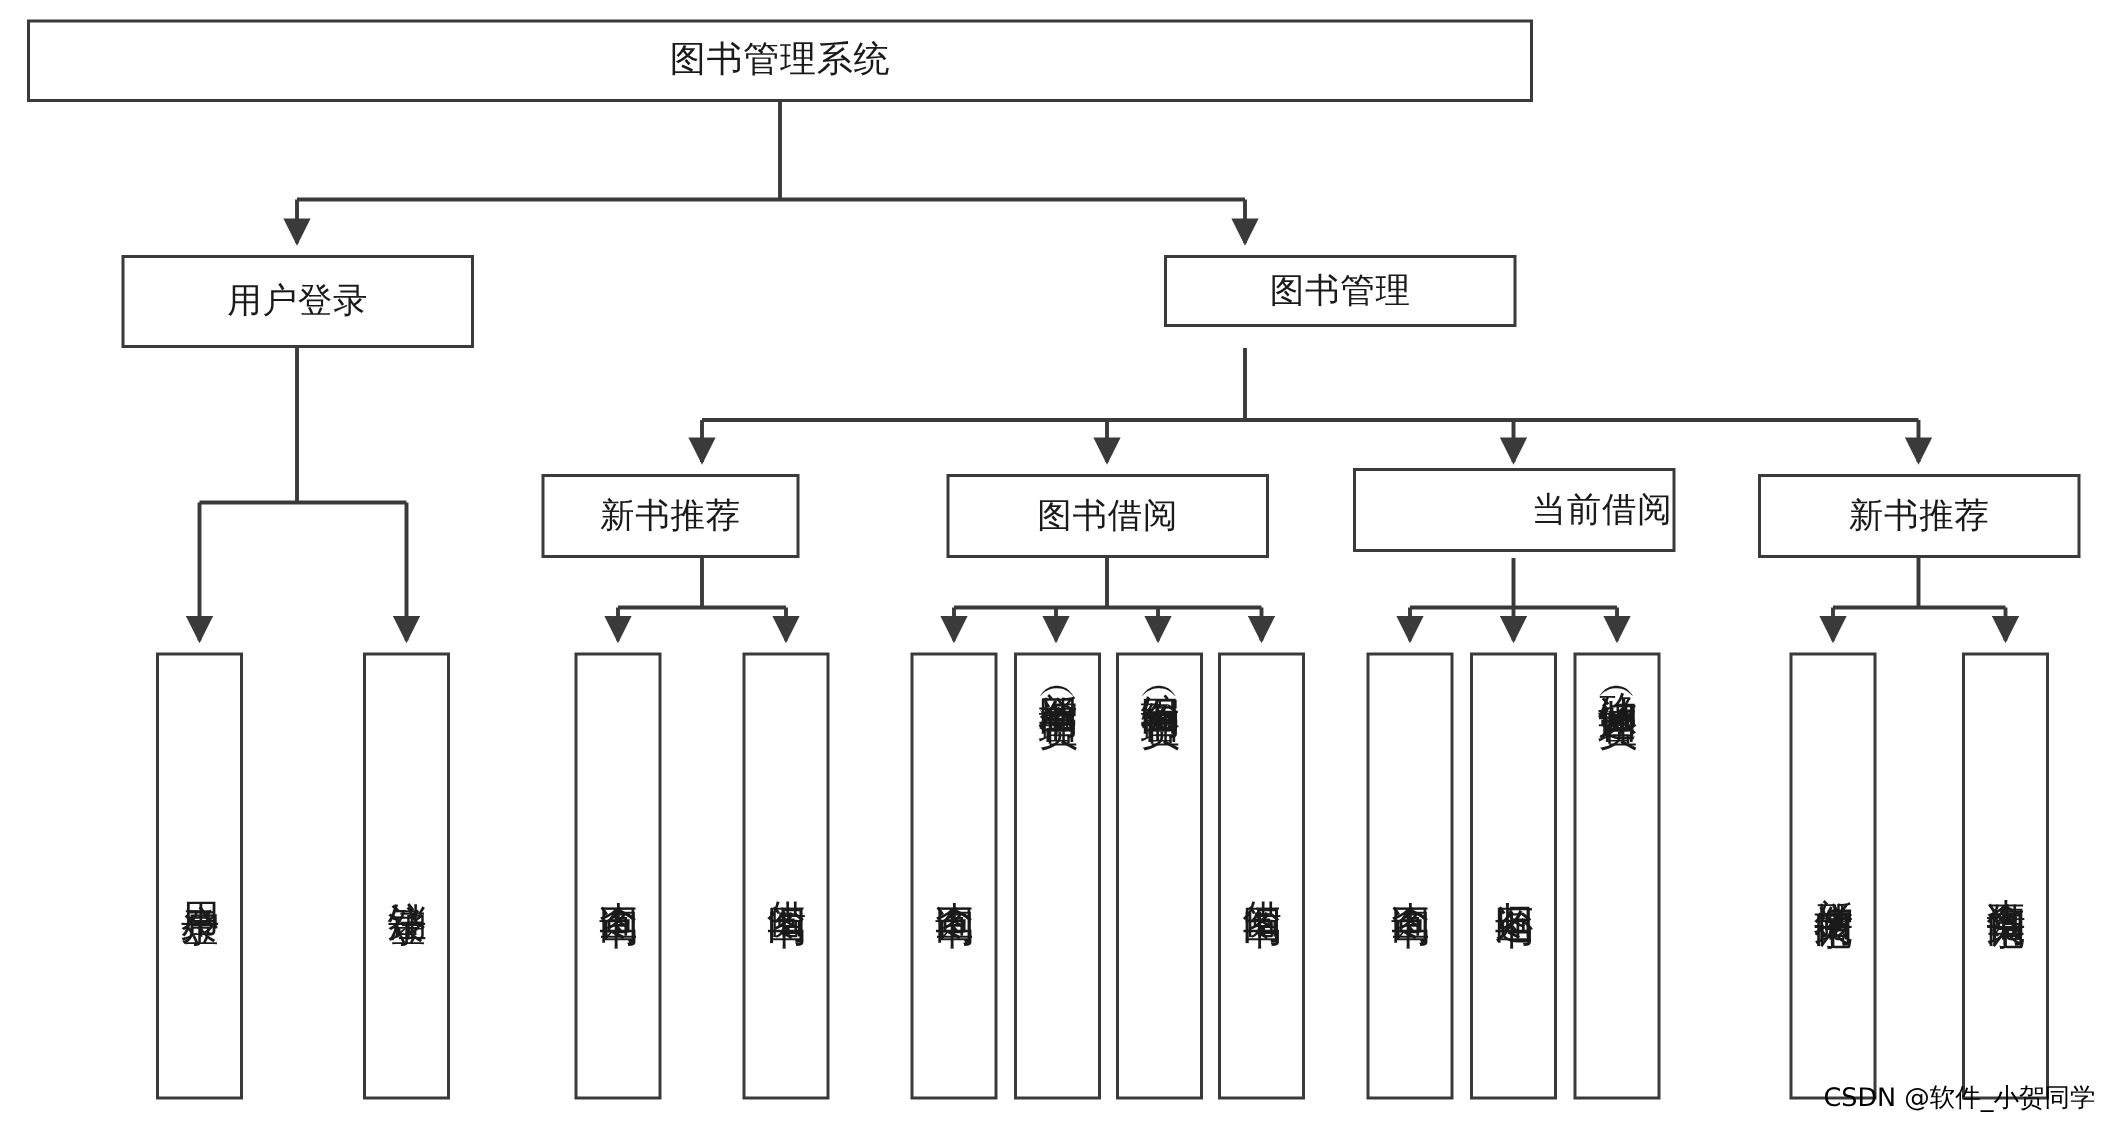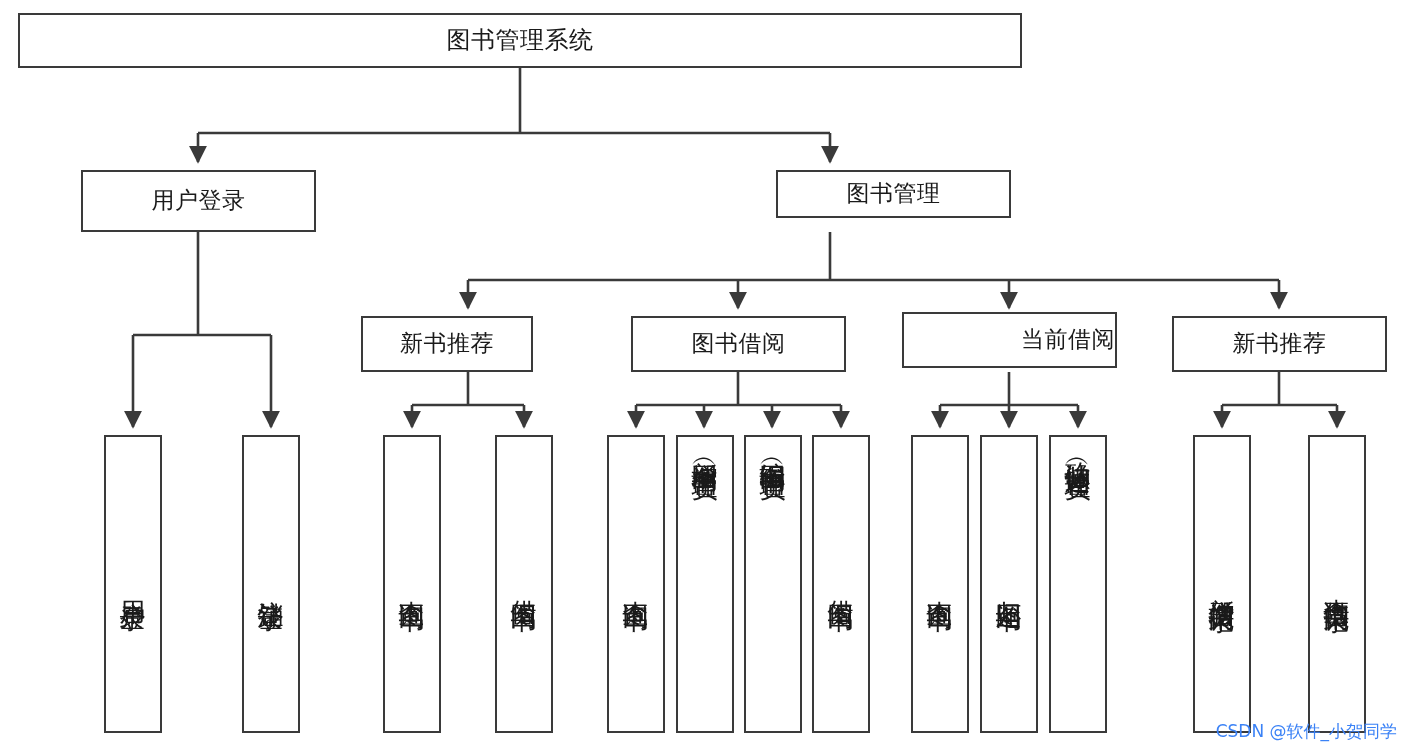--- a/index.html
+++ b/index.html
@@ -75,21 +75,21 @@
   }
   .node.vert.mid {
     align-items: center;
     padding-top: 0;
   }
   .watermark {
     position: absolute;
     right: 8px;
     bottom: 4px;
     font-size: 17px;
-    color: #3b82f6;
+    color: #000000;
     z-index: 5;
     white-space: nowrap;
     font-family: "DejaVu Sans", "Liberation Sans", sans-serif;
   }
 </style>
 </head>
 <body>
 
 <div id="diagram-canvas">
 

